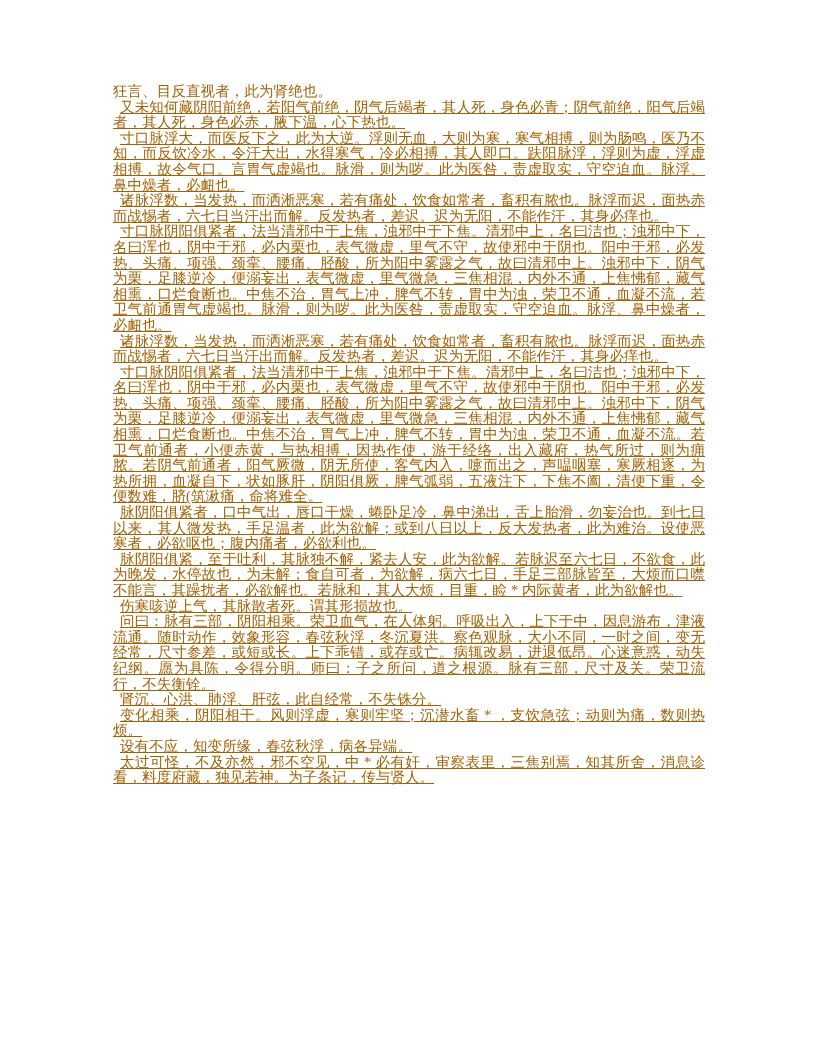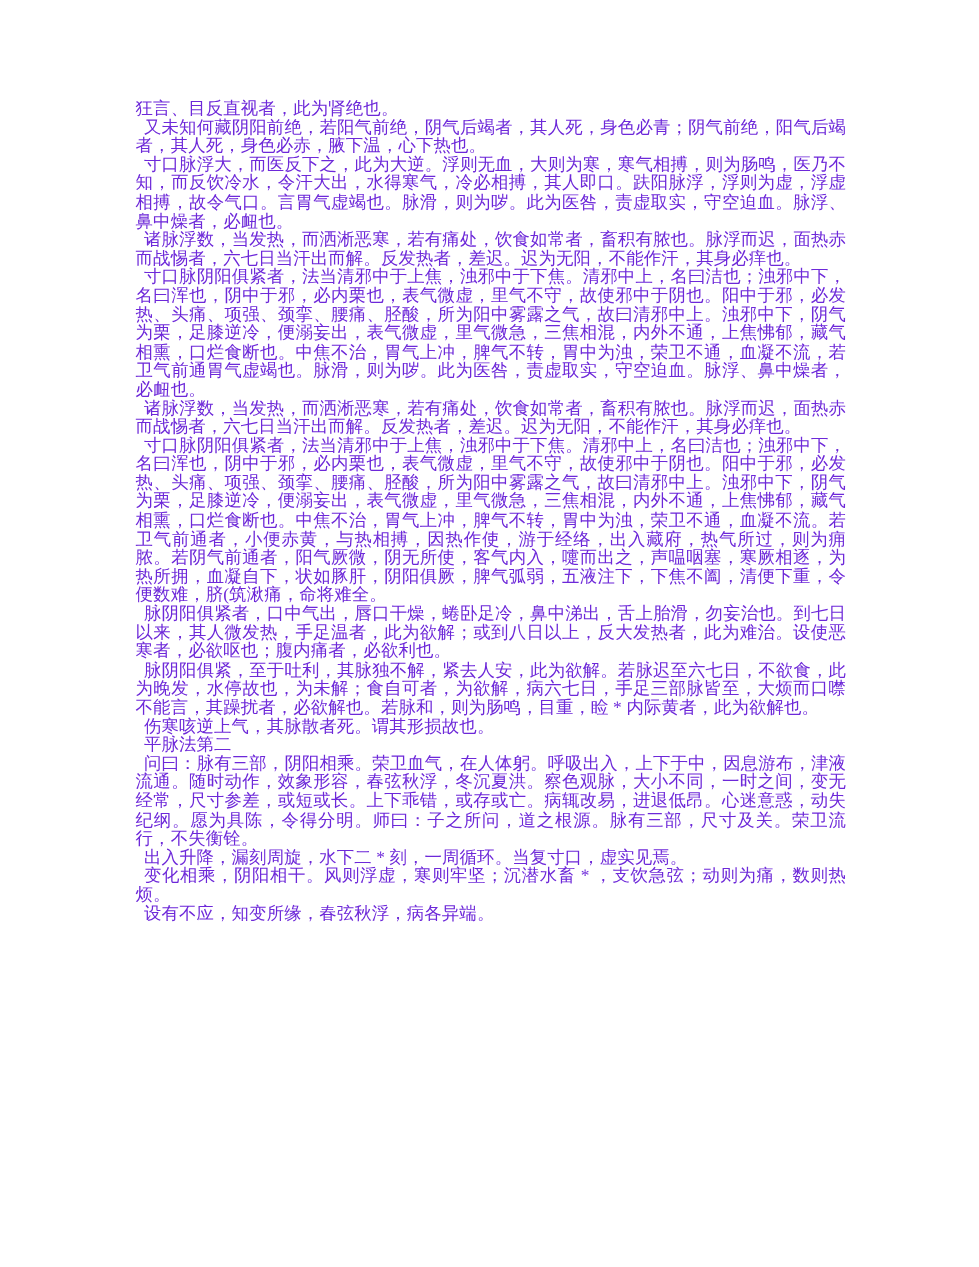--- a/index.html
+++ b/index.html
@@ -20,43 +20,44 @@
     left: 113px;
     top: 84px;
     width: 592px;
   }
   .para {
     margin: 0;
     padding: 0;
     font-family: "Liberation Serif", "DejaVu Serif", serif;
     font-size: 14.5px;
     line-height: 15.6px;
-    color: #6d28d9;
+    color: #a16207;
     text-align: justify;
     word-break: break-all;
     letter-spacing: 0.1px;
   }
   .para.indent {
     text-indent: 7px;
+    text-decoration: underline;
   }
 </style>
 </head>
 <body>
 
 <div class="page">
   <div class="text-block">
       <p class="para">狂言、目反直视者，此为肾绝也。</p>
       <p class="para indent">又未知何藏阴阳前绝，若阳气前绝，阴气后竭者，其人死，身色必青；阴气前绝，阳气后竭者，其人死，身色必赤，腋下温，心下热也。</p>
       <p class="para indent">寸口脉浮大，而医反下之，此为大逆。浮则无血，大则为寒，寒气相搏，则为肠鸣，医乃不知，而反饮冷水，令汗大出，水得寒气，冷必相搏，其人即口。趺阳脉浮，浮则为虚，浮虚相搏，故令气口。言胃气虚竭也。脉滑，则为哕。此为医咎，责虚取实，守空迫血。脉浮、鼻中燥者，必衄也。</p>
       <p class="para indent">诸脉浮数，当发热，而洒淅恶寒，若有痛处，饮食如常者，畜积有脓也。脉浮而迟，面热赤而战惕者，六七日当汗出而解。反发热者，差迟。迟为无阳，不能作汗，其身必痒也。</p>
       <p class="para indent">寸口脉阴阳俱紧者，法当清邪中于上焦，浊邪中于下焦。清邪中上，名曰洁也；浊邪中下，名曰浑也，阴中于邪，必内栗也，表气微虚，里气不守，故使邪中于阴也。阳中于邪，必发热、头痛、项强、颈挛、腰痛、胫酸，所为阳中雾露之气，故曰清邪中上。浊邪中下，阴气为栗，足膝逆冷，便溺妄出，表气微虚，里气微急，三焦相混，内外不通，上焦怫郁，藏气相熏，口烂食断也。中焦不治，胃气上冲，脾气不转，胃中为浊，荣卫不通，血凝不流，若卫气前通胃气虚竭也。脉滑，则为哕。此为医咎，责虚取实，守空迫血。脉浮、鼻中燥者，必衄也。</p>
       <p class="para indent">诸脉浮数，当发热，而洒淅恶寒，若有痛处，饮食如常者，畜积有脓也。脉浮而迟，面热赤而战惕者，六七日当汗出而解。反发热者，差迟。迟为无阳，不能作汗，其身必痒也。</p>
       <p class="para indent">寸口脉阴阳俱紧者，法当清邪中于上焦，浊邪中于下焦。清邪中上，名曰洁也；浊邪中下，名曰浑也，阴中于邪，必内栗也，表气微虚，里气不守，故使邪中于阴也。阳中于邪，必发热、头痛、项强、颈挛、腰痛、胫酸，所为阳中雾露之气，故曰清邪中上。浊邪中下，阴气为栗，足膝逆冷，便溺妄出，表气微虚，里气微急，三焦相混，内外不通，上焦怫郁，藏气相熏，口烂食断也。中焦不治，胃气上冲，脾气不转，胃中为浊，荣卫不通，血凝不流。若卫气前通者，小便赤黄，与热相搏，因热作使，游于经络，出入藏府，热气所过，则为痈脓。若阴气前通者，阳气厥微，阴无所使，客气内入，嚏而出之，声嗢咽塞，寒厥相逐，为热所拥，血凝自下，状如豚肝，阴阳俱厥，脾气弧弱，五液注下，下焦不阖，清便下重，令便数难，脐(筑湫痛，命将难全。</p>
       <p class="para indent">脉阴阳俱紧者，口中气出，唇口干燥，蜷卧足冷，鼻中涕出，舌上胎滑，勿妄治也。到七日以来，其人微发热，手足温者，此为欲解；或到八日以上，反大发热者，此为难治。设使恶寒者，必欲呕也；腹内痛者，必欲利也。</p>
-      <p class="para indent">脉阴阳俱紧，至于吐利，其脉独不解，紧去人安，此为欲解。若脉迟至六七日，不欲食，此为晚发，水停故也，为未解；食自可者，为欲解，病六七日，手足三部脉皆至，大烦而口噤不能言，其躁扰者，必欲解也。若脉和，则为肠鸣，目重，睑 * 内际黄者，此为欲解也。</p>
+      <p class="para indent">脉阴阳俱紧，至于吐利，其脉独不解，紧去人安，此为欲解。若脉迟至六七日，不欲食，此为晚发，水停故也，为未解；食自可者，为欲解，病六七日，手足三部脉皆至，大烦而口噤不能言，其躁扰者，必欲解也。若脉和，其人大烦，目重，睑 * 内际黄者，此为欲解也。</p>
       <p class="para indent">伤寒咳逆上气，其脉散者死。谓其形损故也。</p>
-      <p class="para indent">平脉法第二</p>
       <p class="para indent">问曰：脉有三部，阴阳相乘。荣卫血气，在人体躬。呼吸出入，上下于中，因息游布，津液流通。随时动作，效象形容，春弦秋浮，冬沉夏洪。察色观脉，大小不同，一时之间，变无经常，尺寸参差，或短或长。上下乖错，或存或亡。病辄改易，进退低昂。心迷意惑，动失纪纲。愿为具陈，令得分明。师曰：子之所问，道之根源。脉有三部，尺寸及关。荣卫流行，不失衡铨。</p>
-      <p class="para indent">出入升降，漏刻周旋，水下二 * 刻，一周循环。当复寸口，虚实见焉。</p>
+      <p class="para indent">肾沉、心洪、肺浮、肝弦，此自经常，不失铢分。</p>
       <p class="para indent">变化相乘，阴阳相干。风则浮虚，寒则牢坚；沉潜水畜 * ，支饮急弦；动则为痛，数则热烦。</p>
       <p class="para indent">设有不应，知变所缘，春弦秋浮，病各异端。</p>
+      <p class="para indent">太过可怪，不及亦然，邪不空见，中 * 必有奸，审察表里，三焦别焉，知其所舍，消息诊看，料度府藏，独见若神。为子条记，传与贤人。</p>
     </div>
 </div>
 
 </body></html>

